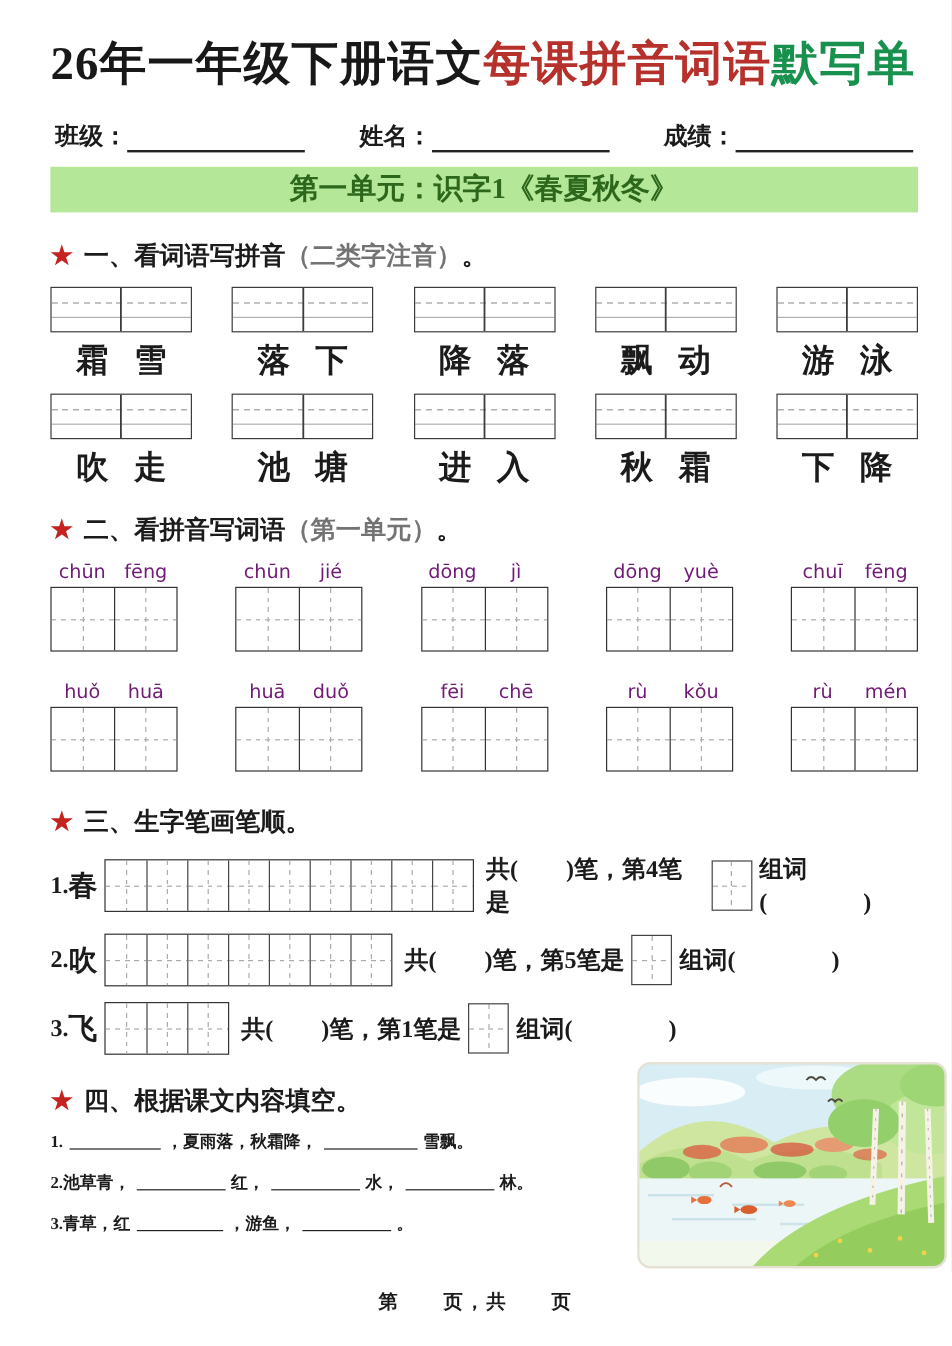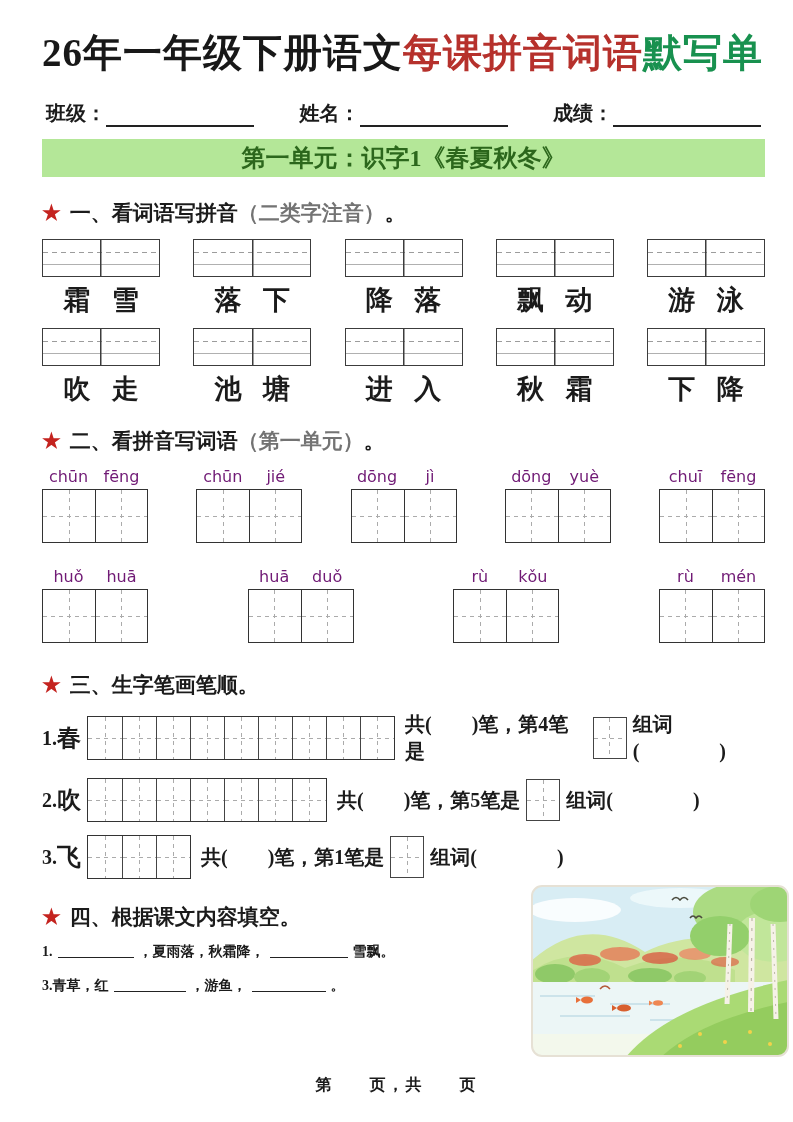--- a/index.html
+++ b/index.html
@@ -278,20 +278,30 @@
             <span>huā</span>
             <span>duǒ</span>
           </div>
         <div class="tz-box">
             <div class="tz-cell"></div>
             <div class="tz-cell"></div>
           </div>
       </div>
       <div class="tz-item">
         <div class="py-pair">
+            <span>fēi</span>
+            <span>chē</span>
+          </div>
+        <div class="tz-box">
+            <div class="tz-cell"></div>
+            <div class="tz-cell"></div>
+          </div>
+      </div>
+      <div class="tz-item">
+        <div class="py-pair">
             <span>rù</span>
             <span>kǒu</span>
           </div>
         <div class="tz-box">
             <div class="tz-cell"></div>
             <div class="tz-cell"></div>
           </div>
       </div>
       <div class="tz-item">
         <div class="py-pair">
@@ -363,20 +373,23 @@
   </div>
 
   <div class="sec4">
     <div class="sec-h">
       <span class="star">★</span>
       <span>四、根据课文内容填空。</span>
     </div>
 
     <div class="s4-line">
       <span>1.</span><span class="blank" style="width:76px"></span><span>，夏雨落，秋霜降，</span><span class="blank" style="width:78px"></span><span>雪飘。</span>
+    </div>
+    <div class="s4-line">
+      <span>2.池草青，</span><span class="blank" style="width:74px"></span><span>红，</span><span class="blank" style="width:74px"></span><span>水，</span><span class="blank" style="width:74px"></span><span>林。</span>
     </div>
     <div class="s4-line">
       <span>3.青草，红</span><span class="blank" style="width:72px"></span><span>，游鱼，</span><span class="blank" style="width:74px"></span><span>。</span>
     </div>
   </div>
 
   <svg class="illus" viewBox="0 0 260 174" aria-label="spring watercolor landscape">
     <defs>
       <clipPath id="rclip">
           <rect x="2" y="2" width="256" height="170" rx="10"></rect>

